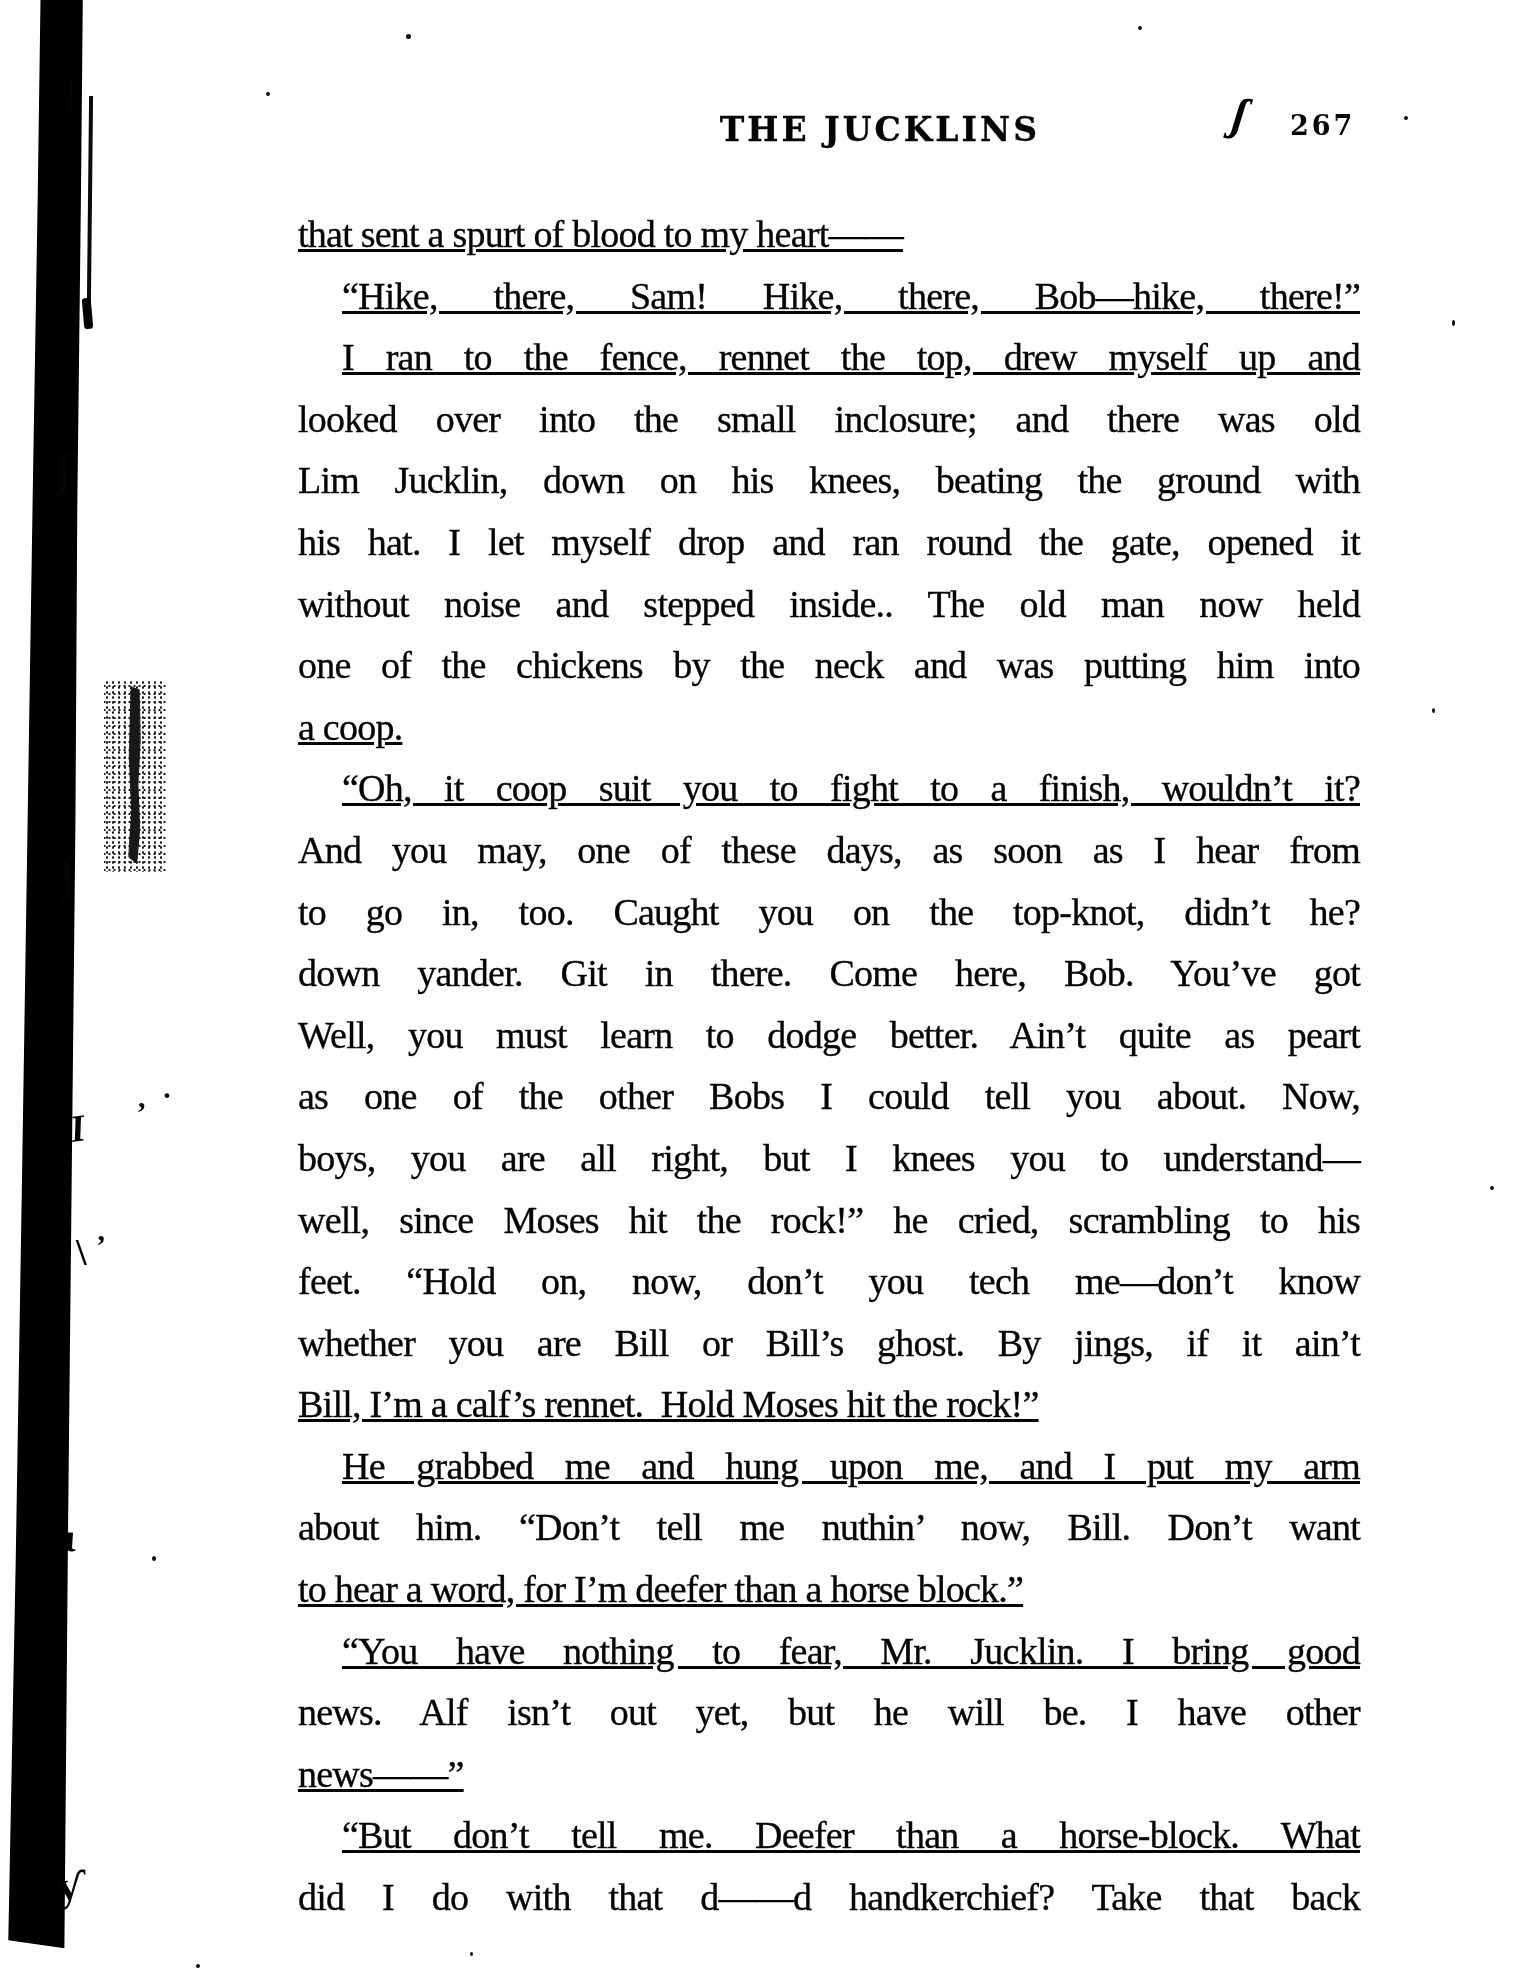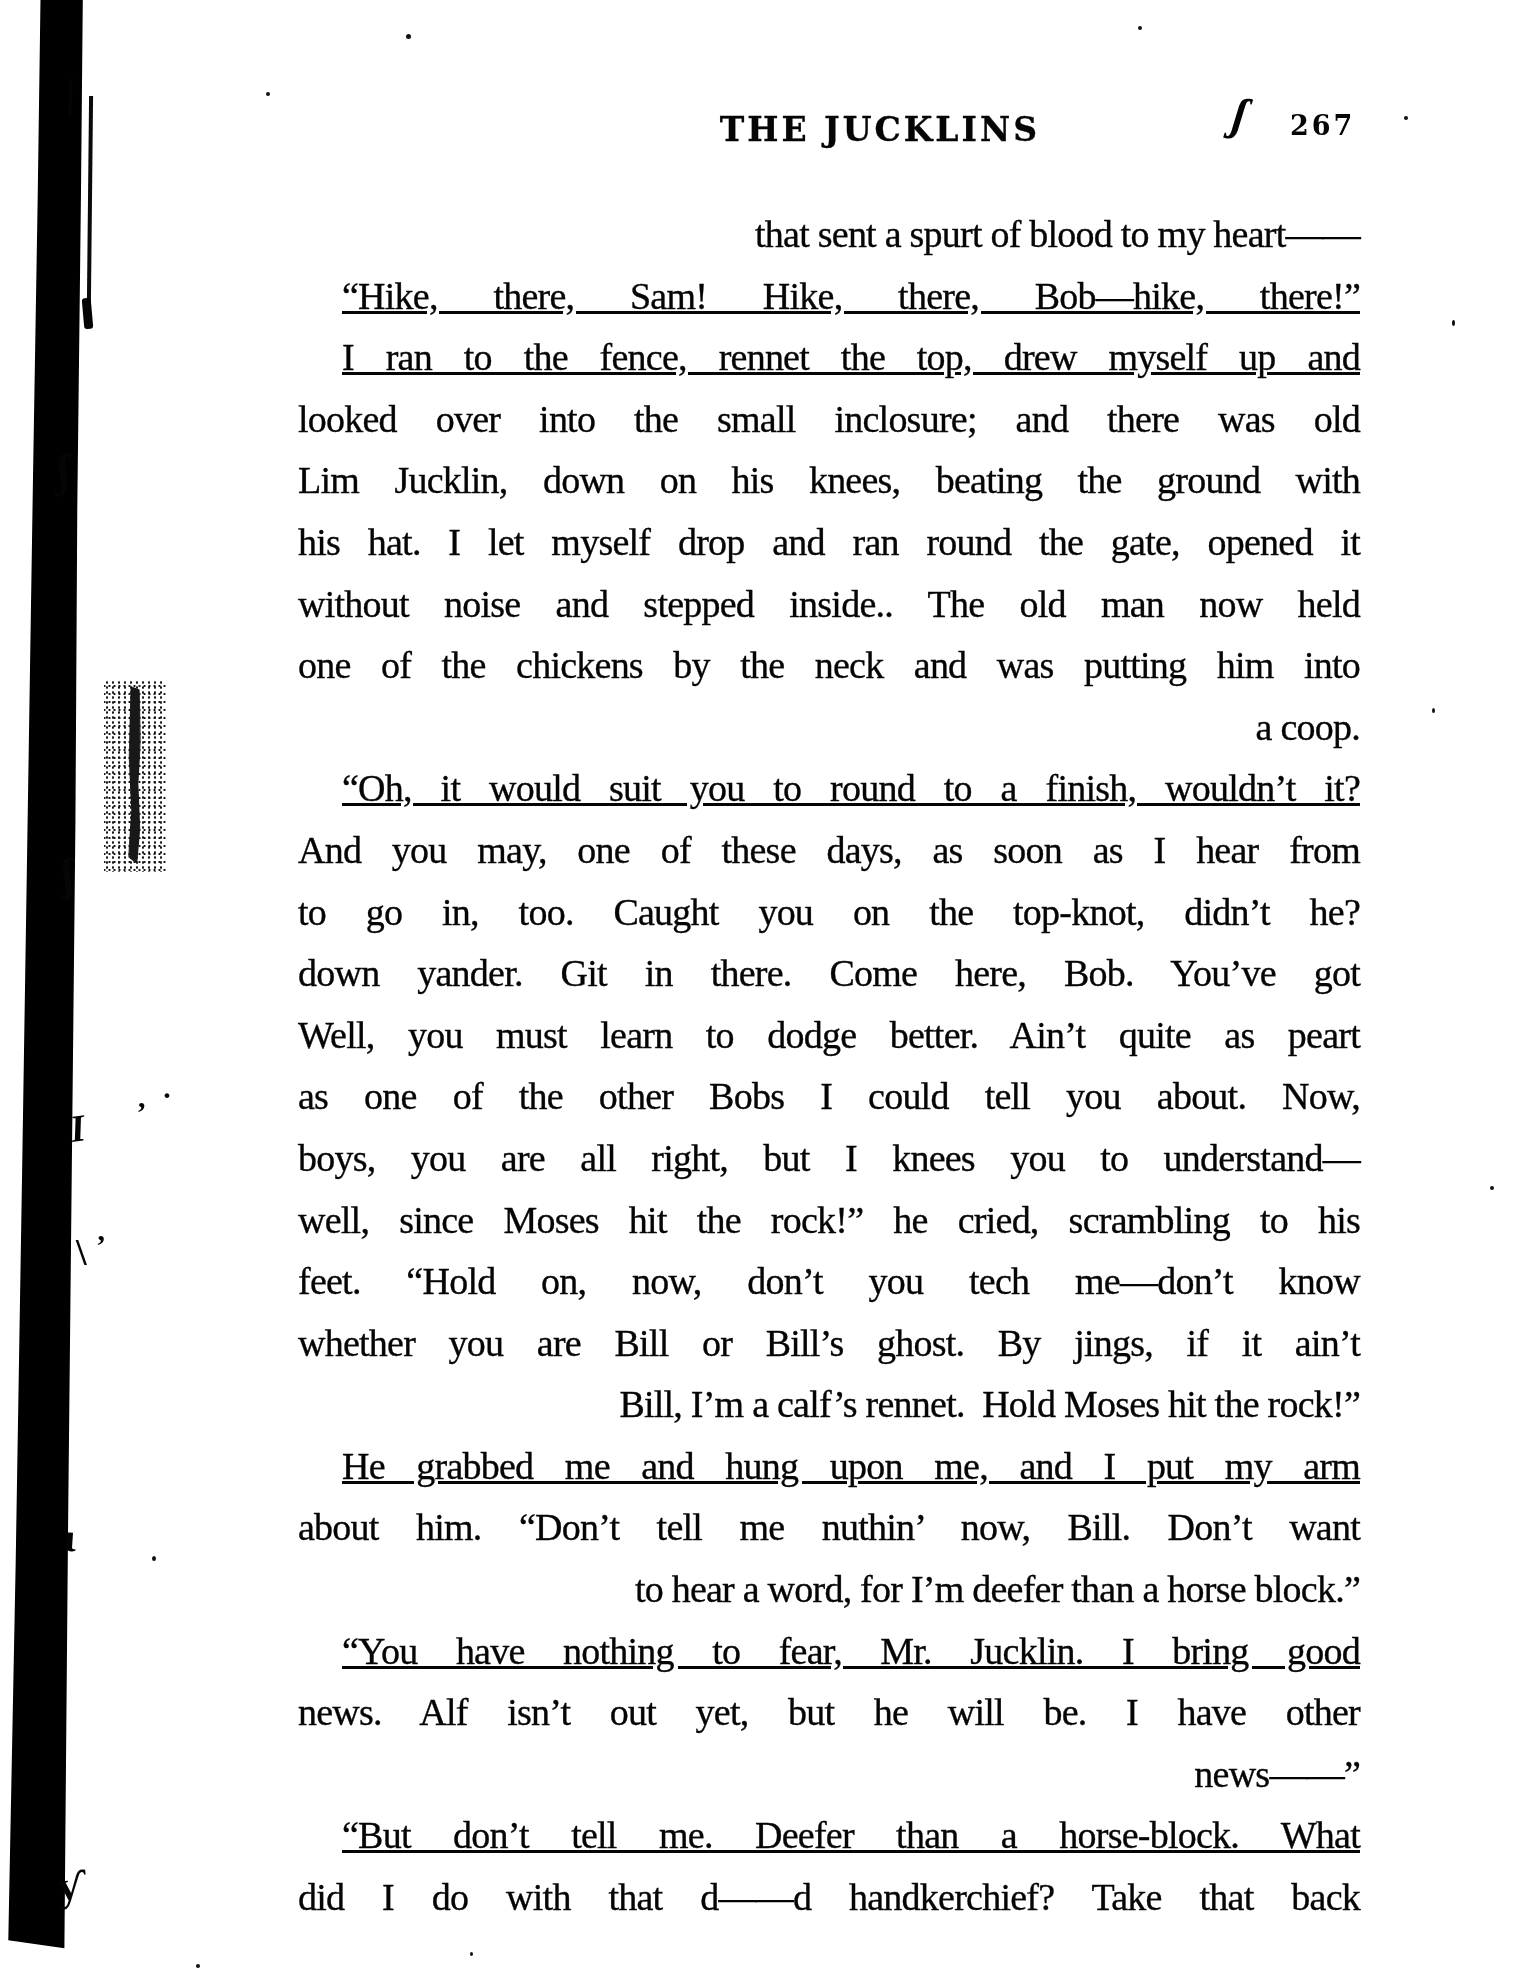--- a/index.html
+++ b/index.html
@@ -24,21 +24,21 @@
     transform:rotate(7deg);line-height:46px;
   }
   
   .body-text{
     position:absolute;left:298px;top:204px;width:1062px;
     font-size:38px;letter-spacing:-0.02em;
     -webkit-text-stroke:0.35px #050505;
   }
   .line{height:61.6px;line-height:61.6px;white-space:nowrap;overflow:visible;}
   .line.jf{text-align:justify;text-align-last:justify;white-space:normal;}
-  .line.nj{text-align:right;white-space:pre;}
+  .line.nj{text-align:left;white-space:pre;text-decoration:underline;}
   .line.in{padding-left:44px;text-decoration:underline;}
   
   .binding-bar{
     position:absolute;left:0;top:0;width:92px;height:1956px;background:#000;
     clip-path:polygon(44% 0,90% 0,88% 10%,84% 26%,82% 42%,78% 60%,74% 78%,70% 99.6%,9% 99.2%,17% 80%,24% 60%,30% 42%,36% 24%,41% 10%);
   }
   .edge-line{position:absolute;left:88px;top:96px;width:4px;height:206px;background:#0a0a0a;transform:rotate(0.6deg);}
   .edge-blob{position:absolute;left:83px;top:298px;width:9px;height:31px;background:#050505;border-radius:3px;transform:rotate(-5deg);}
   .smudge{
     position:absolute;left:104px;top:680px;width:62px;height:192px;opacity:.9;
@@ -93,21 +93,21 @@
   <div class="body-text">
       <div class="line nj">that sent a spurt of blood to my heart——</div>
       <div class="line jf in">“Hike, there, Sam!  Hike, there, Bob—hike, there!”</div>
       <div class="line jf in">I ran to the fence, rennet the top, drew myself up and</div>
       <div class="line jf">looked over into the small inclosure; and there was old</div>
       <div class="line jf">Lim Jucklin, down on his knees, beating the ground with</div>
       <div class="line jf">his hat.  I let myself drop and ran round the gate, opened it</div>
       <div class="line jf">without noise and stepped inside..  The old man now held</div>
       <div class="line jf">one of the chickens by the neck and was putting him into</div>
       <div class="line nj">a coop.</div>
-      <div class="line jf in">“Oh, it would suit you to round to a finish, wouldn’t it?</div>
+      <div class="line jf in">“Oh, it coop suit you to fight to a finish, wouldn’t it?</div>
       <div class="line jf">And you may, one of these days, as soon as I hear from</div>
       <div class="line jf">to go in, too.  Caught you on the top-knot, didn’t he?</div>
       <div class="line jf">down yander.  Git in there.  Come here, Bob.  You’ve got</div>
       <div class="line jf">Well, you must learn to dodge better.  Ain’t quite as peart</div>
       <div class="line jf">as one of the other Bobs I could tell you about.  Now,</div>
       <div class="line jf">boys, you are all right, but I knees you to understand—</div>
       <div class="line jf">well, since Moses hit the rock!” he cried, scrambling to his</div>
       <div class="line jf">feet.  “Hold on, now, don’t you tech me—don’t know</div>
       <div class="line jf">whether you are Bill or Bill’s ghost.  By jings, if it ain’t</div>
       <div class="line nj">Bill, I’m a calf’s rennet.  Hold Moses hit the rock!”</div>

